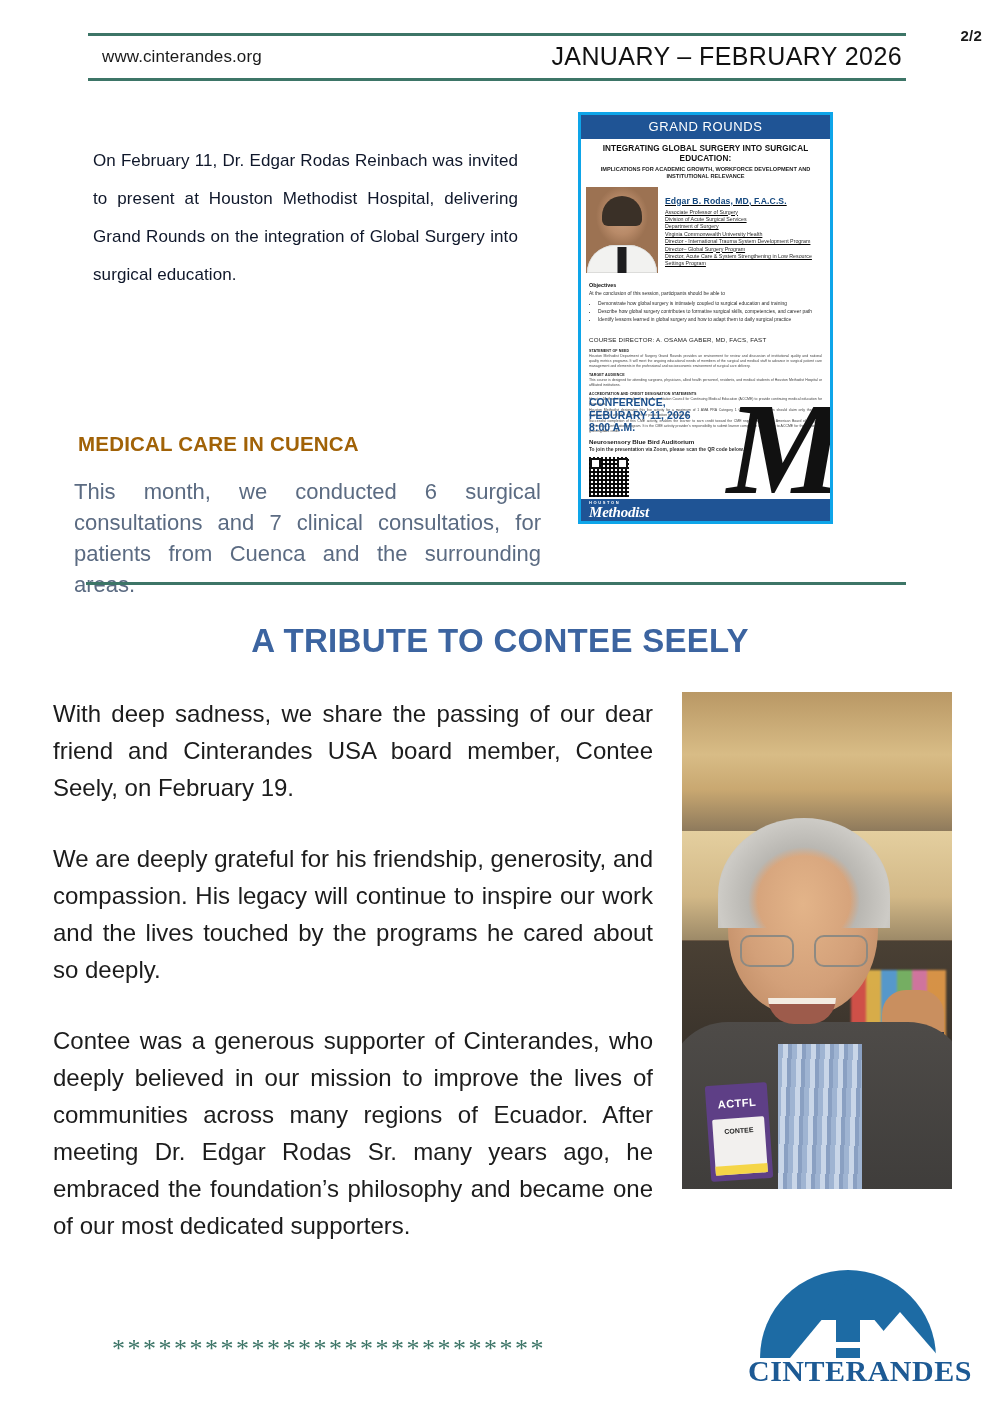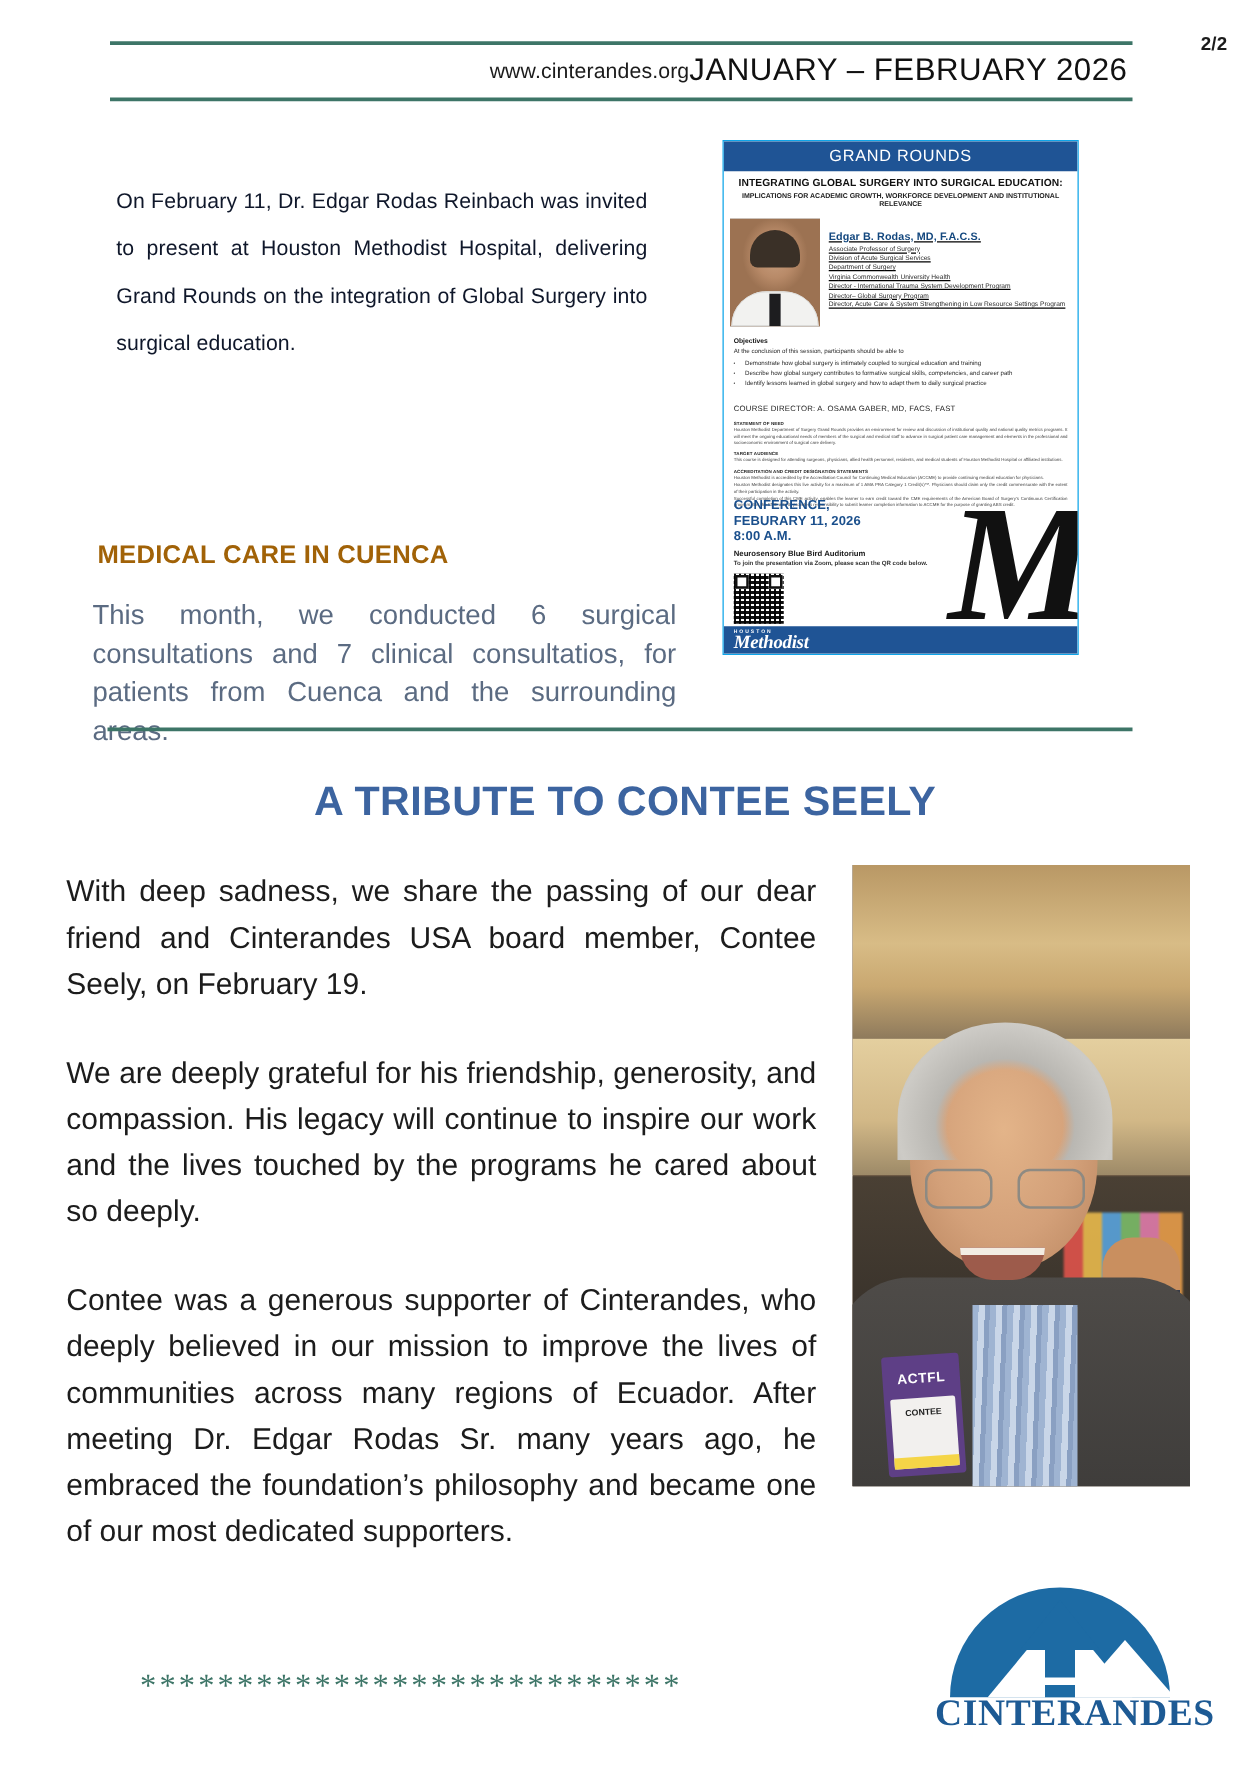--- a/index.html
+++ b/index.html
@@ -37,21 +37,21 @@
     width: 818px;
   }
   .header-rule {
     height: 3px;
     background: #3d7567;
     width: 100%;
   }
   .header-inner {
     display: flex;
     align-items: center;
-    justify-content: flex-end;
+    justify-content: space-between;
     padding: 6px 4px 7px 14px;
   }
   .site-url {
     font-size: 17px;
     color: #1b1b1b;
     letter-spacing: .1px;
   }
   .issue-date {
     font-size: 25px;
     color: #111;
@@ -112,24 +112,24 @@
     width: 820px;
     height: 3px;
     background: #3d7567;
   }
 
   
   .flyer {
     position: absolute;
     left: 578px;
     top: 112px;
-    width: 285px;
+    width: 255px;
     height: 412px;
     background: #ffffff;
-    border: 1px solid #0ea5e9;
+    border: 3px solid #0ea5e9;
     box-sizing: border-box;
     overflow: hidden;
   }
   .flyer-banner {
     background: #1f5495;
     color: #ffffff;
     text-align: center;
     font-size: 13px;
     letter-spacing: .6px;
     padding: 4px 0 5px;

